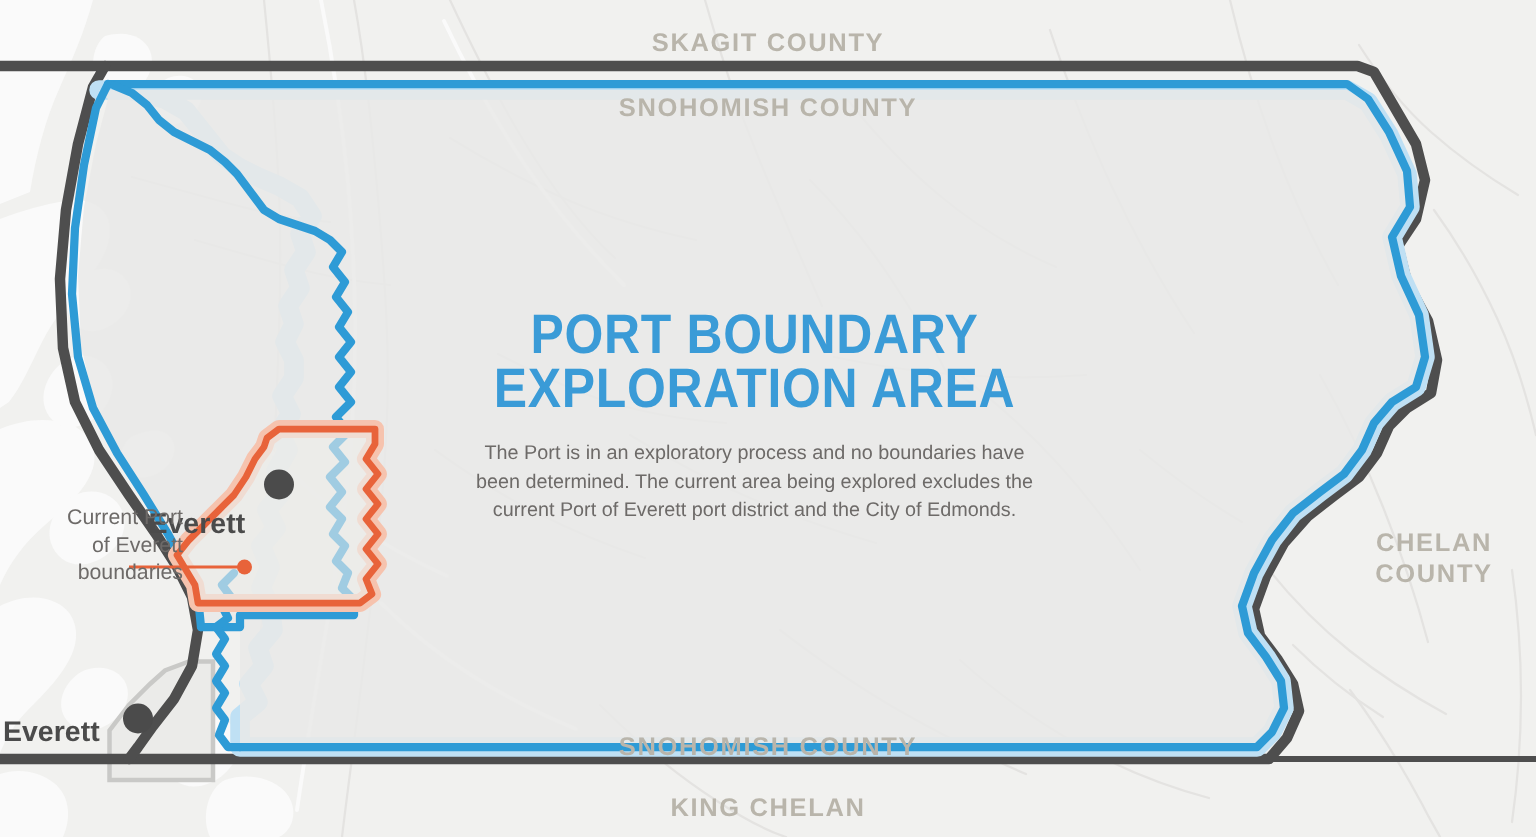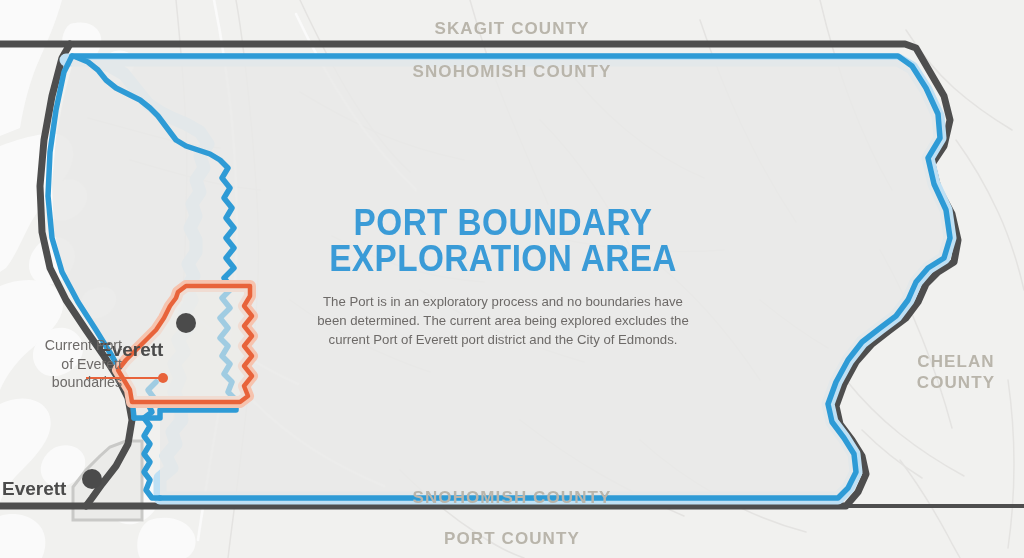--- a/index.html
+++ b/index.html
@@ -248,21 +248,21 @@
       </g>
     </g>
   </svg>
 
   <div class="county-label" id="label-skagit">SKAGIT COUNTY</div>
 
   <div class="county-label" id="label-snohomish-n">SNOHOMISH COUNTY</div>
 
   <div class="county-label" id="label-snohomish-s">SNOHOMISH COUNTY</div>
 
-  <div class="county-label" id="label-king">PORT COUNTY</div>
+  <div class="county-label" id="label-king">KING CHELAN</div>
 
   <div class="county-label" id="label-chelan">CHELAN
 COUNTY</div>
 
   <div class="city-label" id="label-everett">Everett</div>
 
   <div class="city-label" id="label-edmonds">Everett</div>
 
   <div id="title-block">
     <div class="map-title">PORT BOUNDARY

